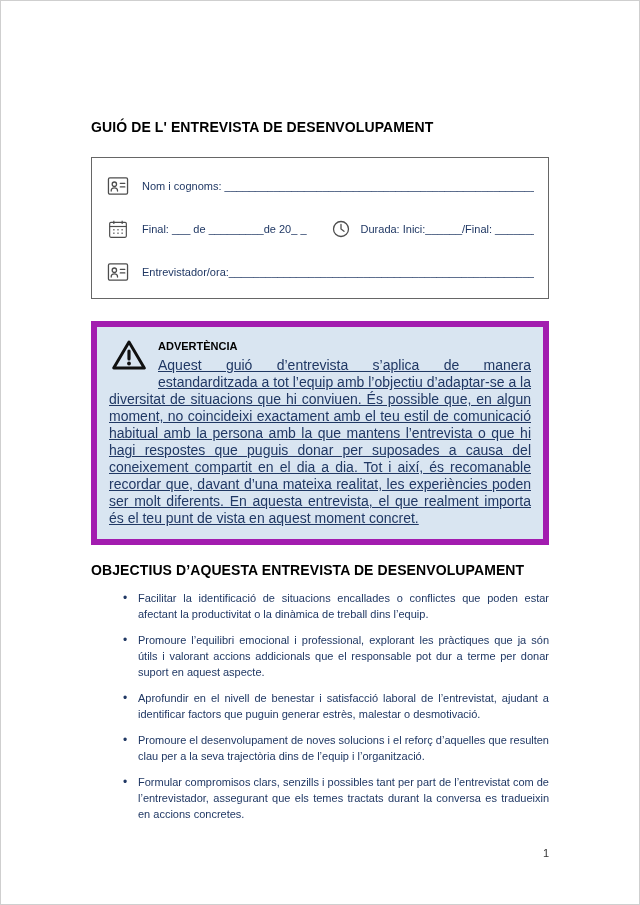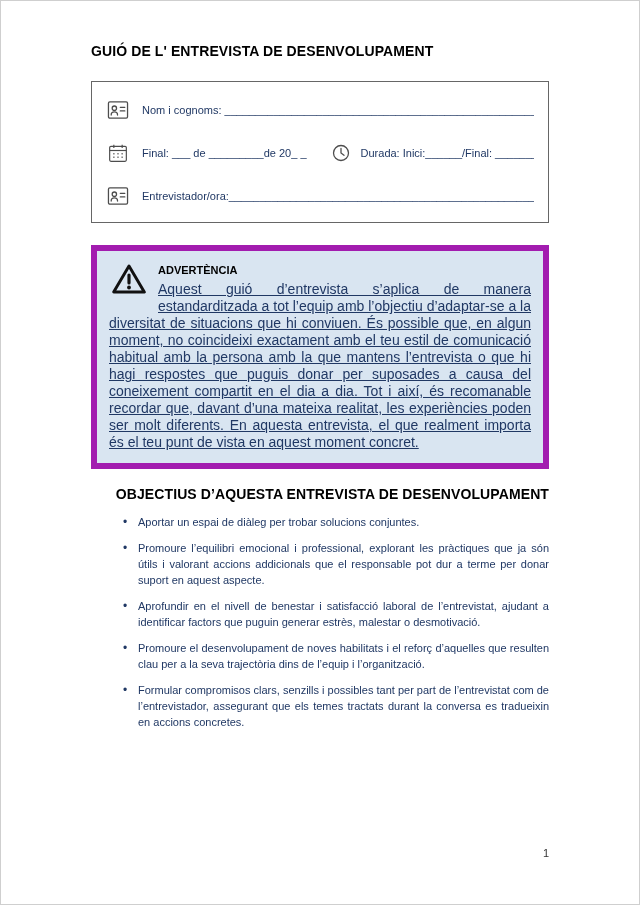--- a/index.html
+++ b/index.html
@@ -7,21 +7,21 @@
   body {
     width:640px; height:905px;
     font-family:"Liberation Sans", sans-serif;
     color:#203864;
   }
   .page {
     position:relative;
     width:640px; height:905px;
     background:#ffffff;
     border:1px solid #cfcfcf;
-    padding:42px 90px 0 90px;
+    padding:118px 90px 0 90px;
     overflow:hidden;
   }
   h1, h2 {
     font-size:14px;
     font-weight:bold;
     color:#000000;
     letter-spacing:0.1px;
   }
   h1 { margin-bottom:22px; }
 
@@ -81,21 +81,21 @@
   }
   .warning-body {
     font-size:14px;
     color:#203864;
     line-height:17px;
     text-align:justify;
     text-decoration:underline;
   }
 
   
-  h2 { margin-bottom:12px;text-align:right; }
+  h2 { margin-bottom:12px; }
   .objectives {
     list-style:none;
     padding-left:32px;
   }
   .objectives li {
     position:relative;
     padding-left:15px;
     font-size:11px;
     color:#203864;
     line-height:16px;
@@ -198,22 +198,22 @@
         <circle cx="15" cy="21" r="1.7" fill="#111111"></circle>
       </svg>
     </span>
     <div class="warning-title">ADVERTÈNCIA</div>
     <p class="warning-body">Aquest guió d’entrevista s’aplica de manera estandarditzada a tot l’equip amb l’objectiu d’adaptar-se a la diversitat de situacions que hi conviuen. És possible que, en algun moment, no coincideixi exactament amb el teu estil de comunicació habitual amb la persona amb la que mantens l’entrevista o que hi hagi respostes que puguis donar per suposades a causa del coneixement compartit en el dia a dia. Tot i així, és recomanable recordar que, davant d’una mateixa realitat, les experiències poden ser molt diferents. En aquesta entrevista, el que realment importa és el teu punt de vista en aquest moment concret.</p>
   </div>
 
   <h2>OBJECTIUS D’AQUESTA ENTREVISTA DE DESENVOLUPAMENT</h2>
 
   <ul class="objectives">
-    <li>Aportar un espai de diàleg per trobar solucions conjuntes.</li>
+    <li>Facilitar la identificació de situacions encallades o conflictes que poden estar afectant la productivitat o la dinàmica de treball dins l’equip.</li>
     <li>Promoure l’equilibri emocional i professional, explorant les pràctiques que ja són útils i valorant accions addicionals que el responsable pot dur a terme per donar suport en aquest aspecte.</li>
     <li>Aprofundir en el nivell de benestar i satisfacció laboral de l’entrevistat, ajudant a identificar factors que puguin generar estrès, malestar o desmotivació.</li>
-    <li>Promoure el desenvolupament de noves habilitats i el reforç d’aquelles que resulten clau per a la seva trajectòria dins de l’equip i l’organització.</li>
+    <li>Promoure el desenvolupament de noves solucions i el reforç d’aquelles que resulten clau per a la seva trajectòria dins de l’equip i l’organització.</li>
     <li>Formular compromisos clars, senzills i possibles tant per part de l’entrevistat com de l’entrevistador, assegurant que els temes tractats durant la conversa es tradueixin en accions concretes.</li>
   </ul>
 
   <div class="page-number">1</div>
 
 </div>
 
 </body></html>

